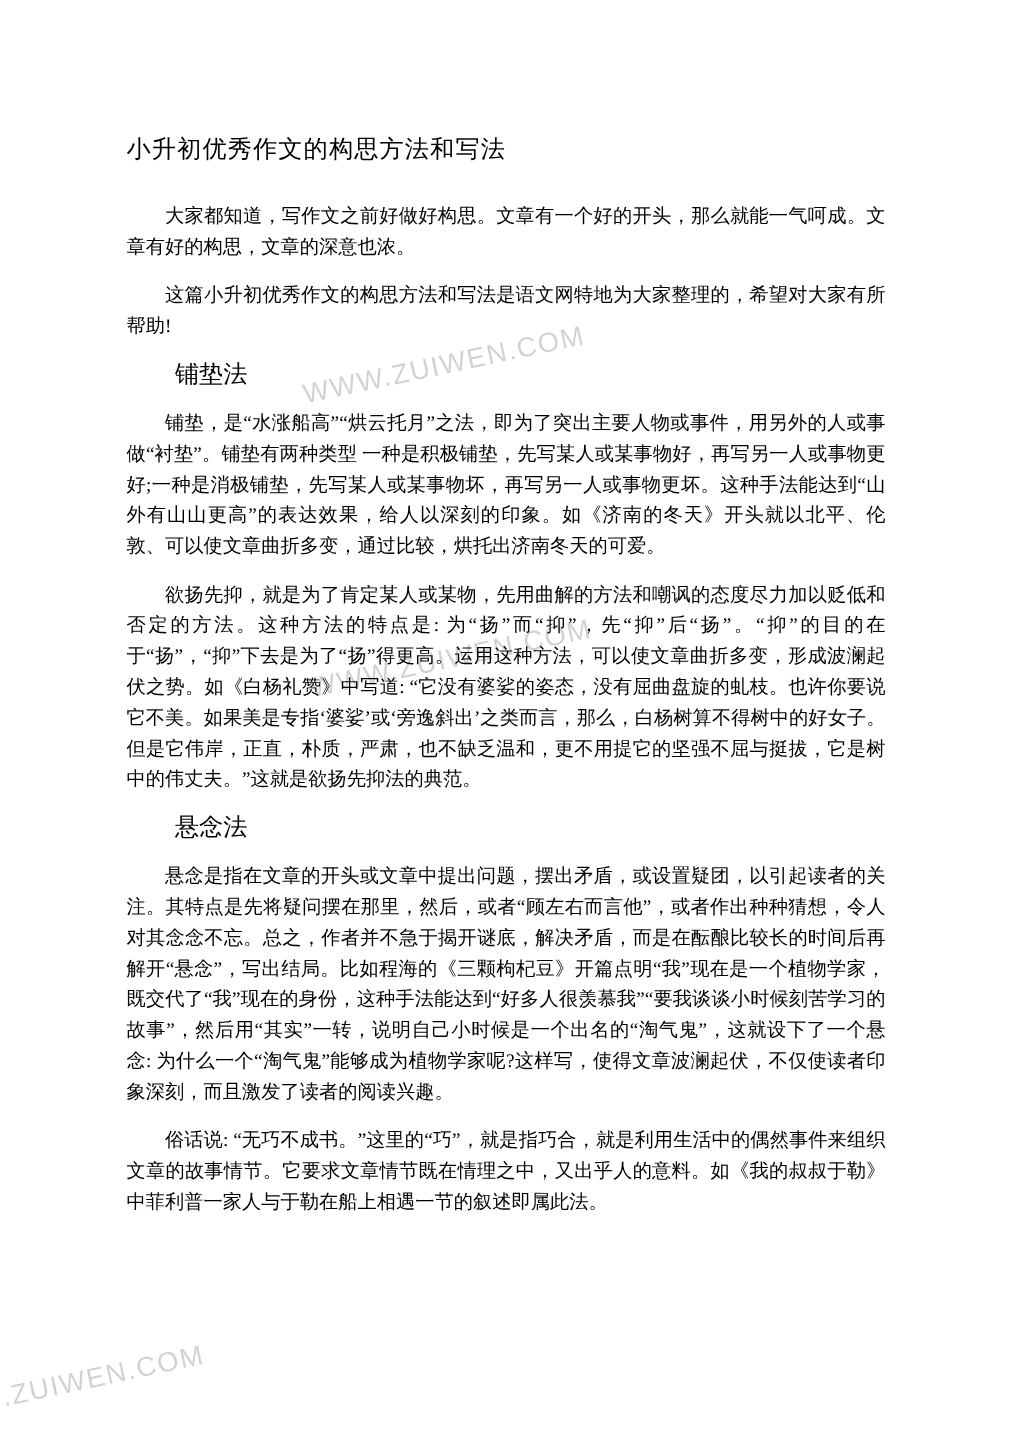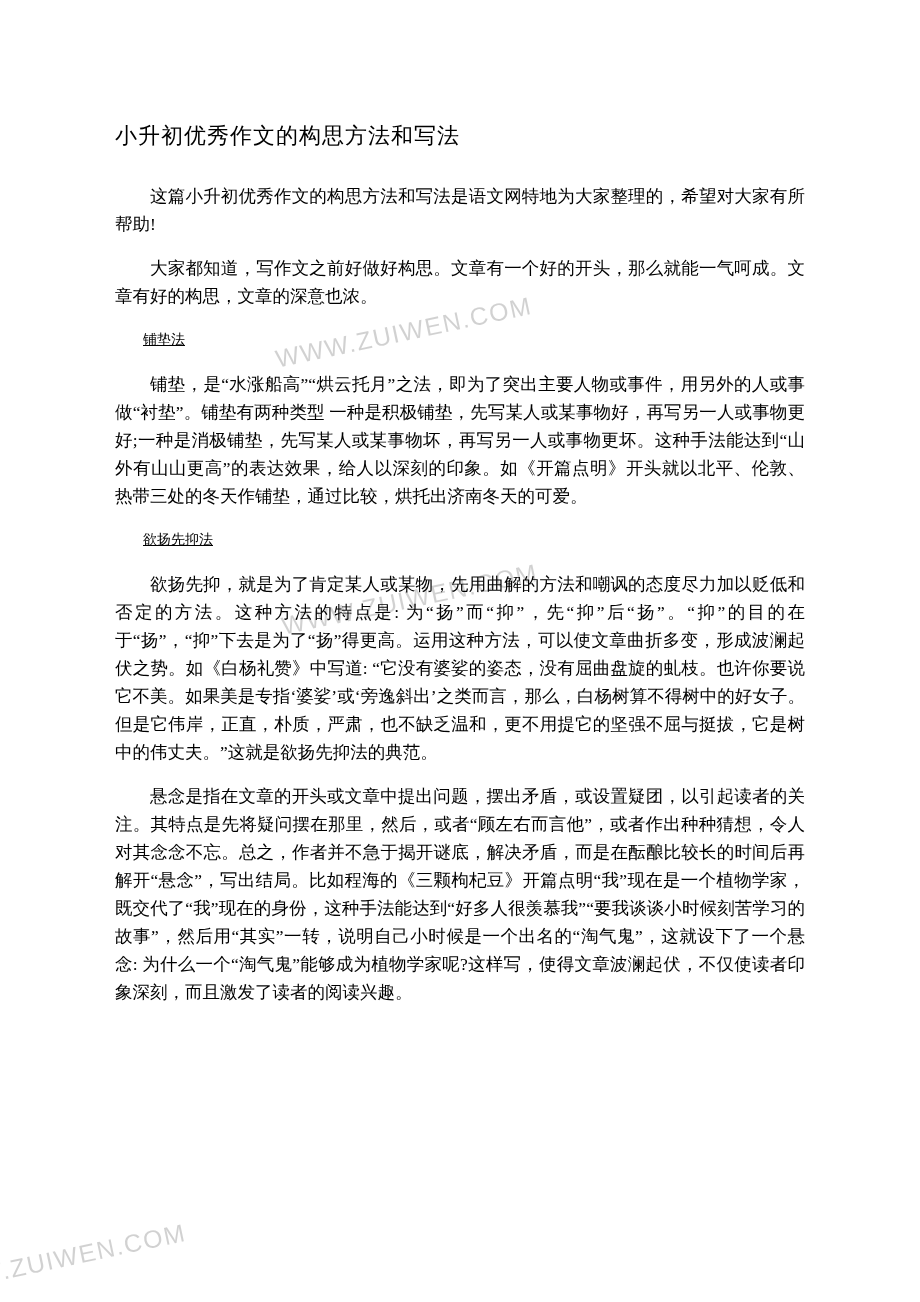--- a/index.html
+++ b/index.html
@@ -36,25 +36,24 @@
   }
   .para {
     font-size: 17.5px;
     line-height: 28px;
     text-indent: 2em;
     margin: 0 0 16px 0;
     text-align: justify;
     word-break: break-all;
   }
   .heading {
-    font-size: 14px;
+    font-size: 22px;
     line-height: 28px;
     text-indent: 2em;
     margin: 0 0 16px 0;
-    text-decoration: underline;
   }
   .watermark {
     position: absolute;
     font-family: "Liberation Sans", "DejaVu Sans", sans-serif;
     font-size: 25px;
     letter-spacing: 1.5px;
     color: rgba(0, 0, 0, 0.18);
     white-space: nowrap;
     transform: rotate(-12deg);
     transform-origin: left center;
@@ -71,32 +70,33 @@
 <div class="page">
 
   <div class="watermark wm-1">WWW.ZUIWEN.COM</div>
   <div class="watermark wm-2">WWW.ZUIWEN.COM</div>
   <div class="watermark wm-3">WWW.ZUIWEN.COM</div>
 
   <div class="content">
 
     <h1 class="title">小升初优秀作文的构思方法和写法</h1>
 
+    <p class="para">大家都知道，写作文之前好做好构思。文章有一个好的开头，那么就能一气呵成。文章有好的构思，文章的深意也浓。</p>
+
     <p class="para">这篇小升初优秀作文的构思方法和写法是语文网特地为大家整理的，希望对大家有所帮助!</p>
-
-    <p class="para">大家都知道，写作文之前好做好构思。文章有一个好的开头，那么就能一气呵成。文章有好的构思，文章的深意也浓。</p>
 
     <p class="heading">铺垫法</p>
 
-    <p class="para">铺垫，是“水涨船高”“烘云托月”之法，即为了突出主要人物或事件，用另外的人或事做“衬垫”。铺垫有两种类型 一种是积极铺垫，先写某人或某事物好，再写另一人或事物更好;一种是消极铺垫，先写某人或某事物坏，再写另一人或事物更坏。这种手法能达到“山外有山山更高”的表达效果，给人以深刻的印象。如《开篇点明》开头就以北平、伦敦、热带三处的冬天作铺垫，通过比较，烘托出济南冬天的可爱。</p>
+    <p class="para">铺垫，是“水涨船高”“烘云托月”之法，即为了突出主要人物或事件，用另外的人或事做“衬垫”。铺垫有两种类型 一种是积极铺垫，先写某人或某事物好，再写另一人或事物更好;一种是消极铺垫，先写某人或某事物坏，再写另一人或事物更坏。这种手法能达到“山外有山山更高”的表达效果，给人以深刻的印象。如《济南的冬天》开头就以北平、伦敦、可以使文章曲折多变，通过比较，烘托出济南冬天的可爱。</p>
 
-    <p class="heading">欲扬先抑法</p>
 
     <p class="para">欲扬先抑，就是为了肯定某人或某物，先用曲解的方法和嘲讽的态度尽力加以贬低和否定的方法。这种方法的特点是: 为“扬”而“抑”，先“抑”后“扬”。“抑”的目的在于“扬”，“抑”下去是为了“扬”得更高。运用这种方法，可以使文章曲折多变，形成波澜起伏之势。如《白杨礼赞》中写道: “它没有婆娑的姿态，没有屈曲盘旋的虬枝。也许你要说它不美。如果美是专指‘婆娑’或‘旁逸斜出’之类而言，那么，白杨树算不得树中的好女子。但是它伟岸，正直，朴质，严肃，也不缺乏温和，更不用提它的坚强不屈与挺拔，它是树中的伟丈夫。”这就是欲扬先抑法的典范。</p>
 
+    <p class="heading">悬念法</p>
 
     <p class="para">悬念是指在文章的开头或文章中提出问题，摆出矛盾，或设置疑团，以引起读者的关注。其特点是先将疑问摆在那里，然后，或者“顾左右而言他”，或者作出种种猜想，令人对其念念不忘。总之，作者并不急于揭开谜底，解决矛盾，而是在酝酿比较长的时间后再解开“悬念”，写出结局。比如程海的《三颗枸杞豆》开篇点明“我”现在是一个植物学家，既交代了“我”现在的身份，这种手法能达到“好多人很羡慕我”“要我谈谈小时候刻苦学习的故事”，然后用“其实”一转，说明自己小时候是一个出名的“淘气鬼”，这就设下了一个悬念: 为什么一个“淘气鬼”能够成为植物学家呢?这样写，使得文章波澜起伏，不仅使读者印象深刻，而且激发了读者的阅读兴趣。</p>
 
 
+    <p class="para">俗话说: “无巧不成书。”这里的“巧”，就是指巧合，就是利用生活中的偶然事件来组织文章的故事情节。它要求文章情节既在情理之中，又出乎人的意料。如《我的叔叔于勒》中菲利普一家人与于勒在船上相遇一节的叙述即属此法。</p>
 
   </div>
 
 </div>
 
 </body></html>

